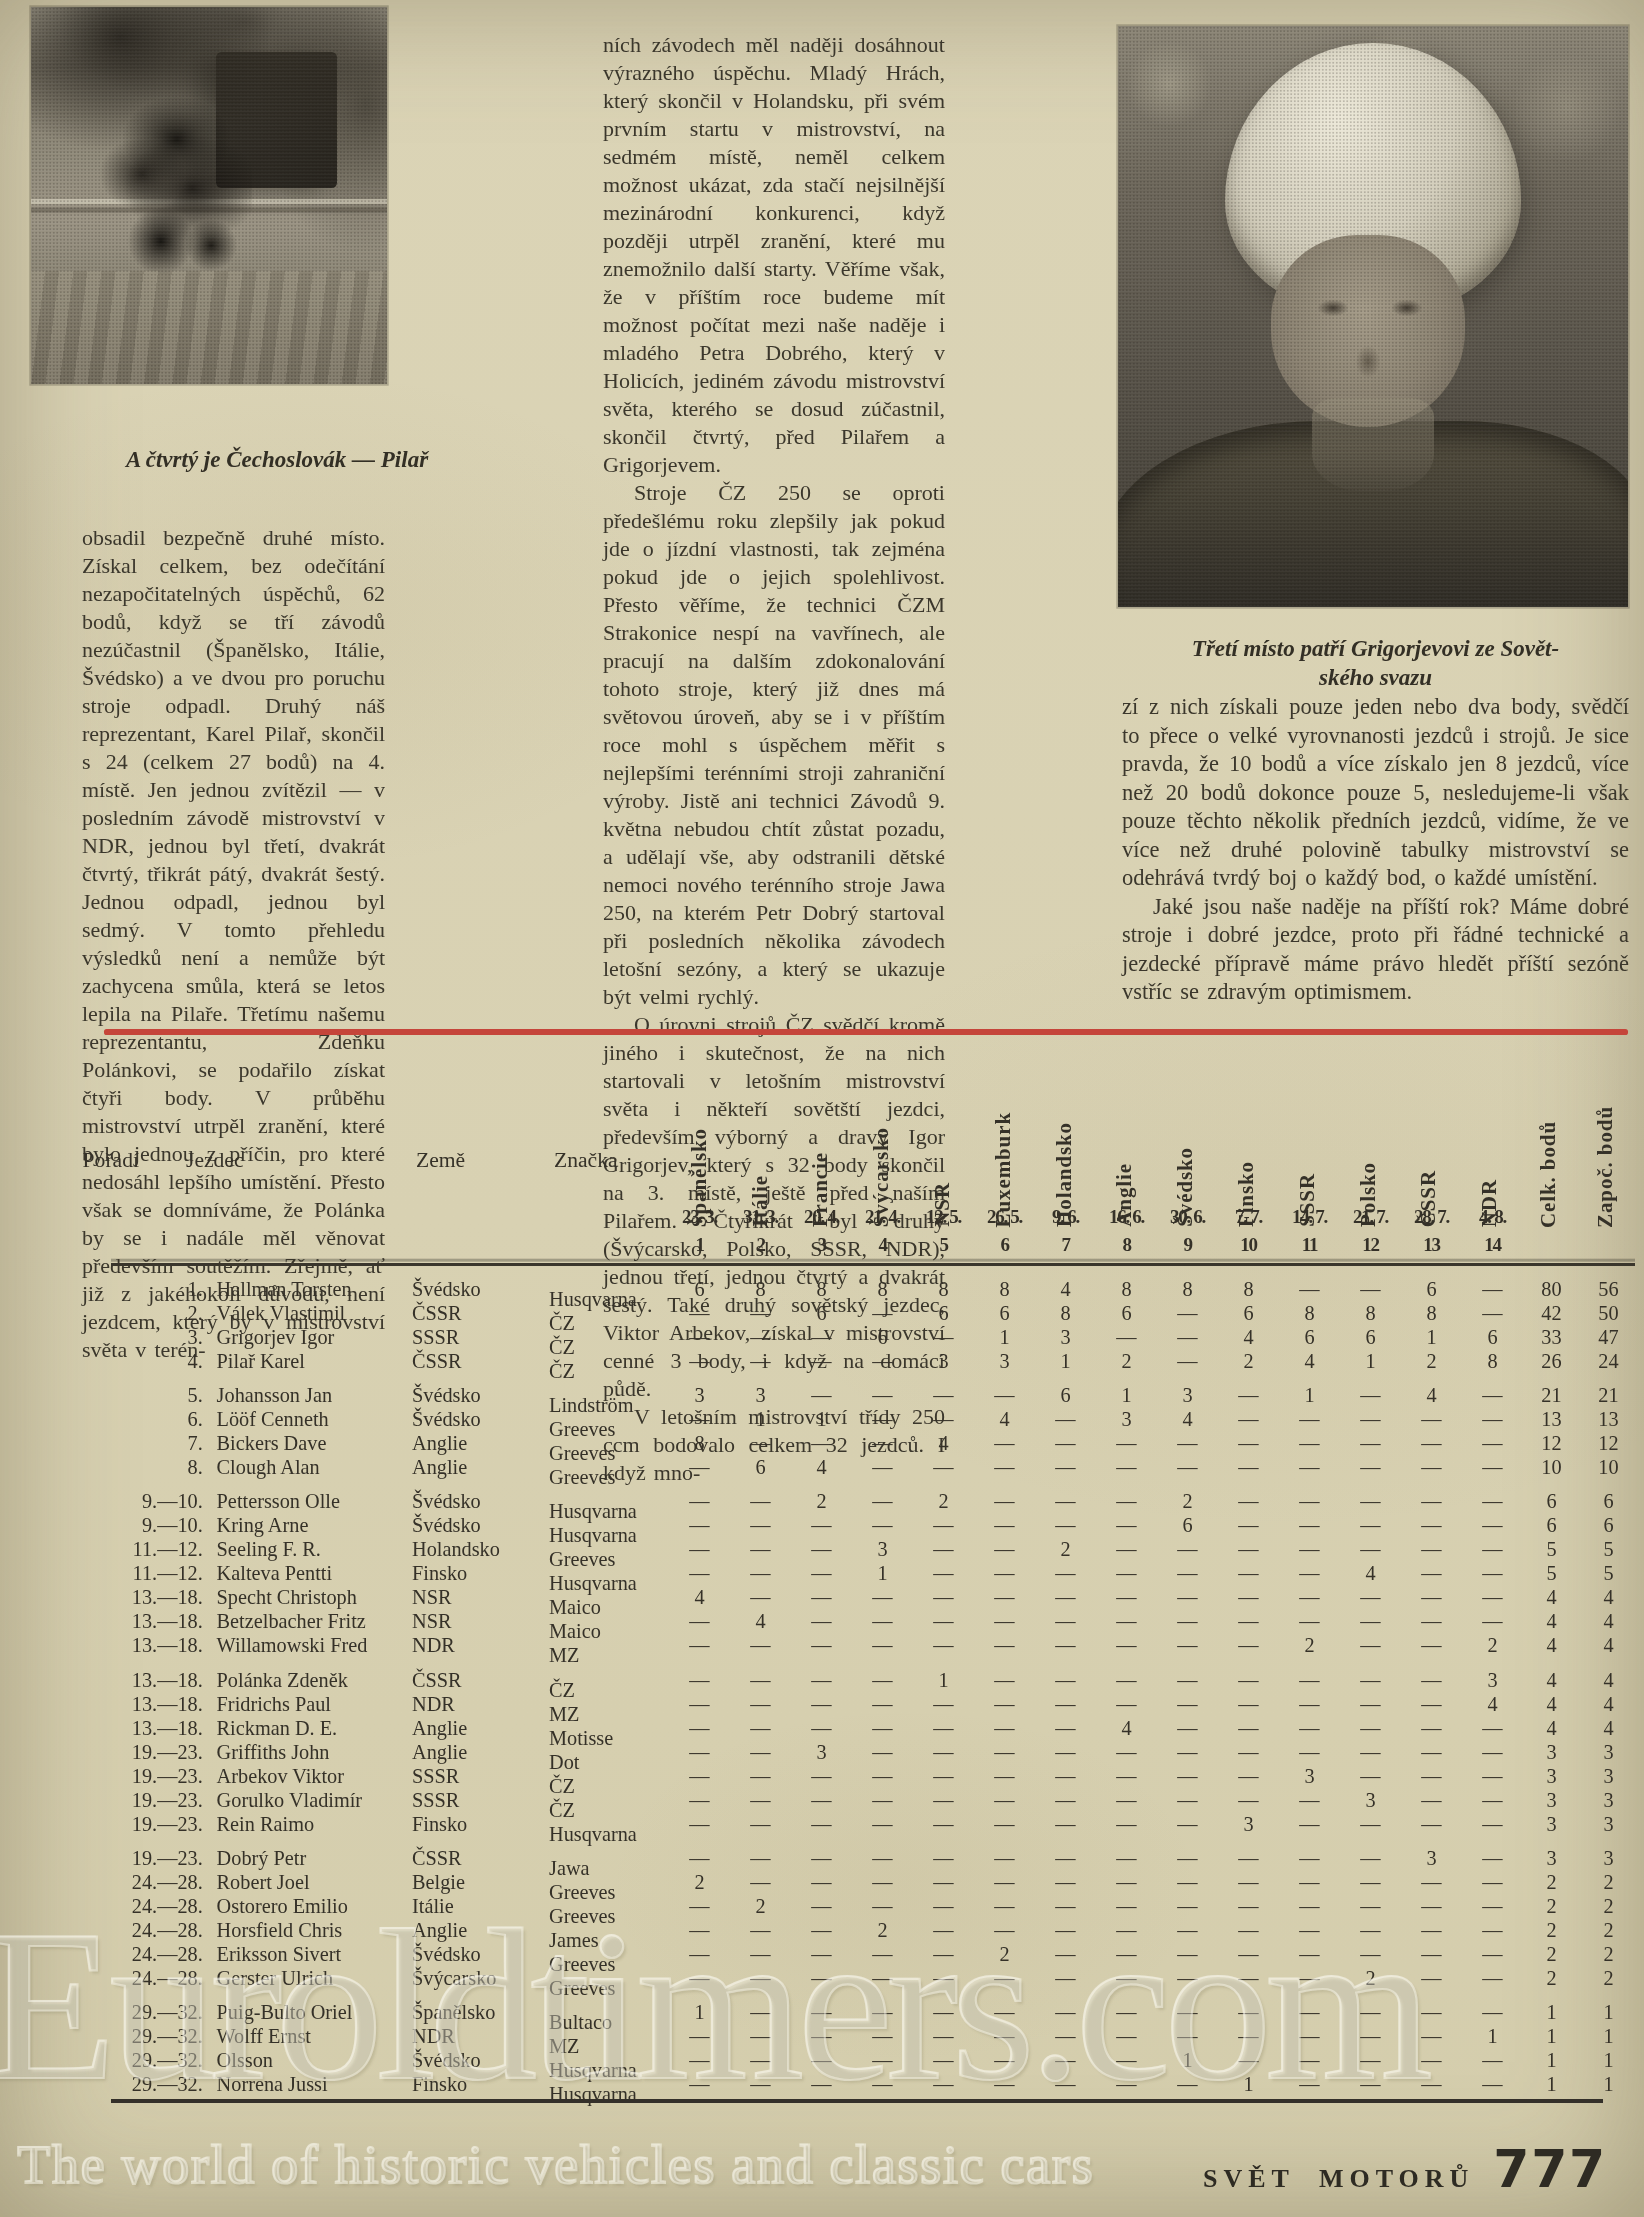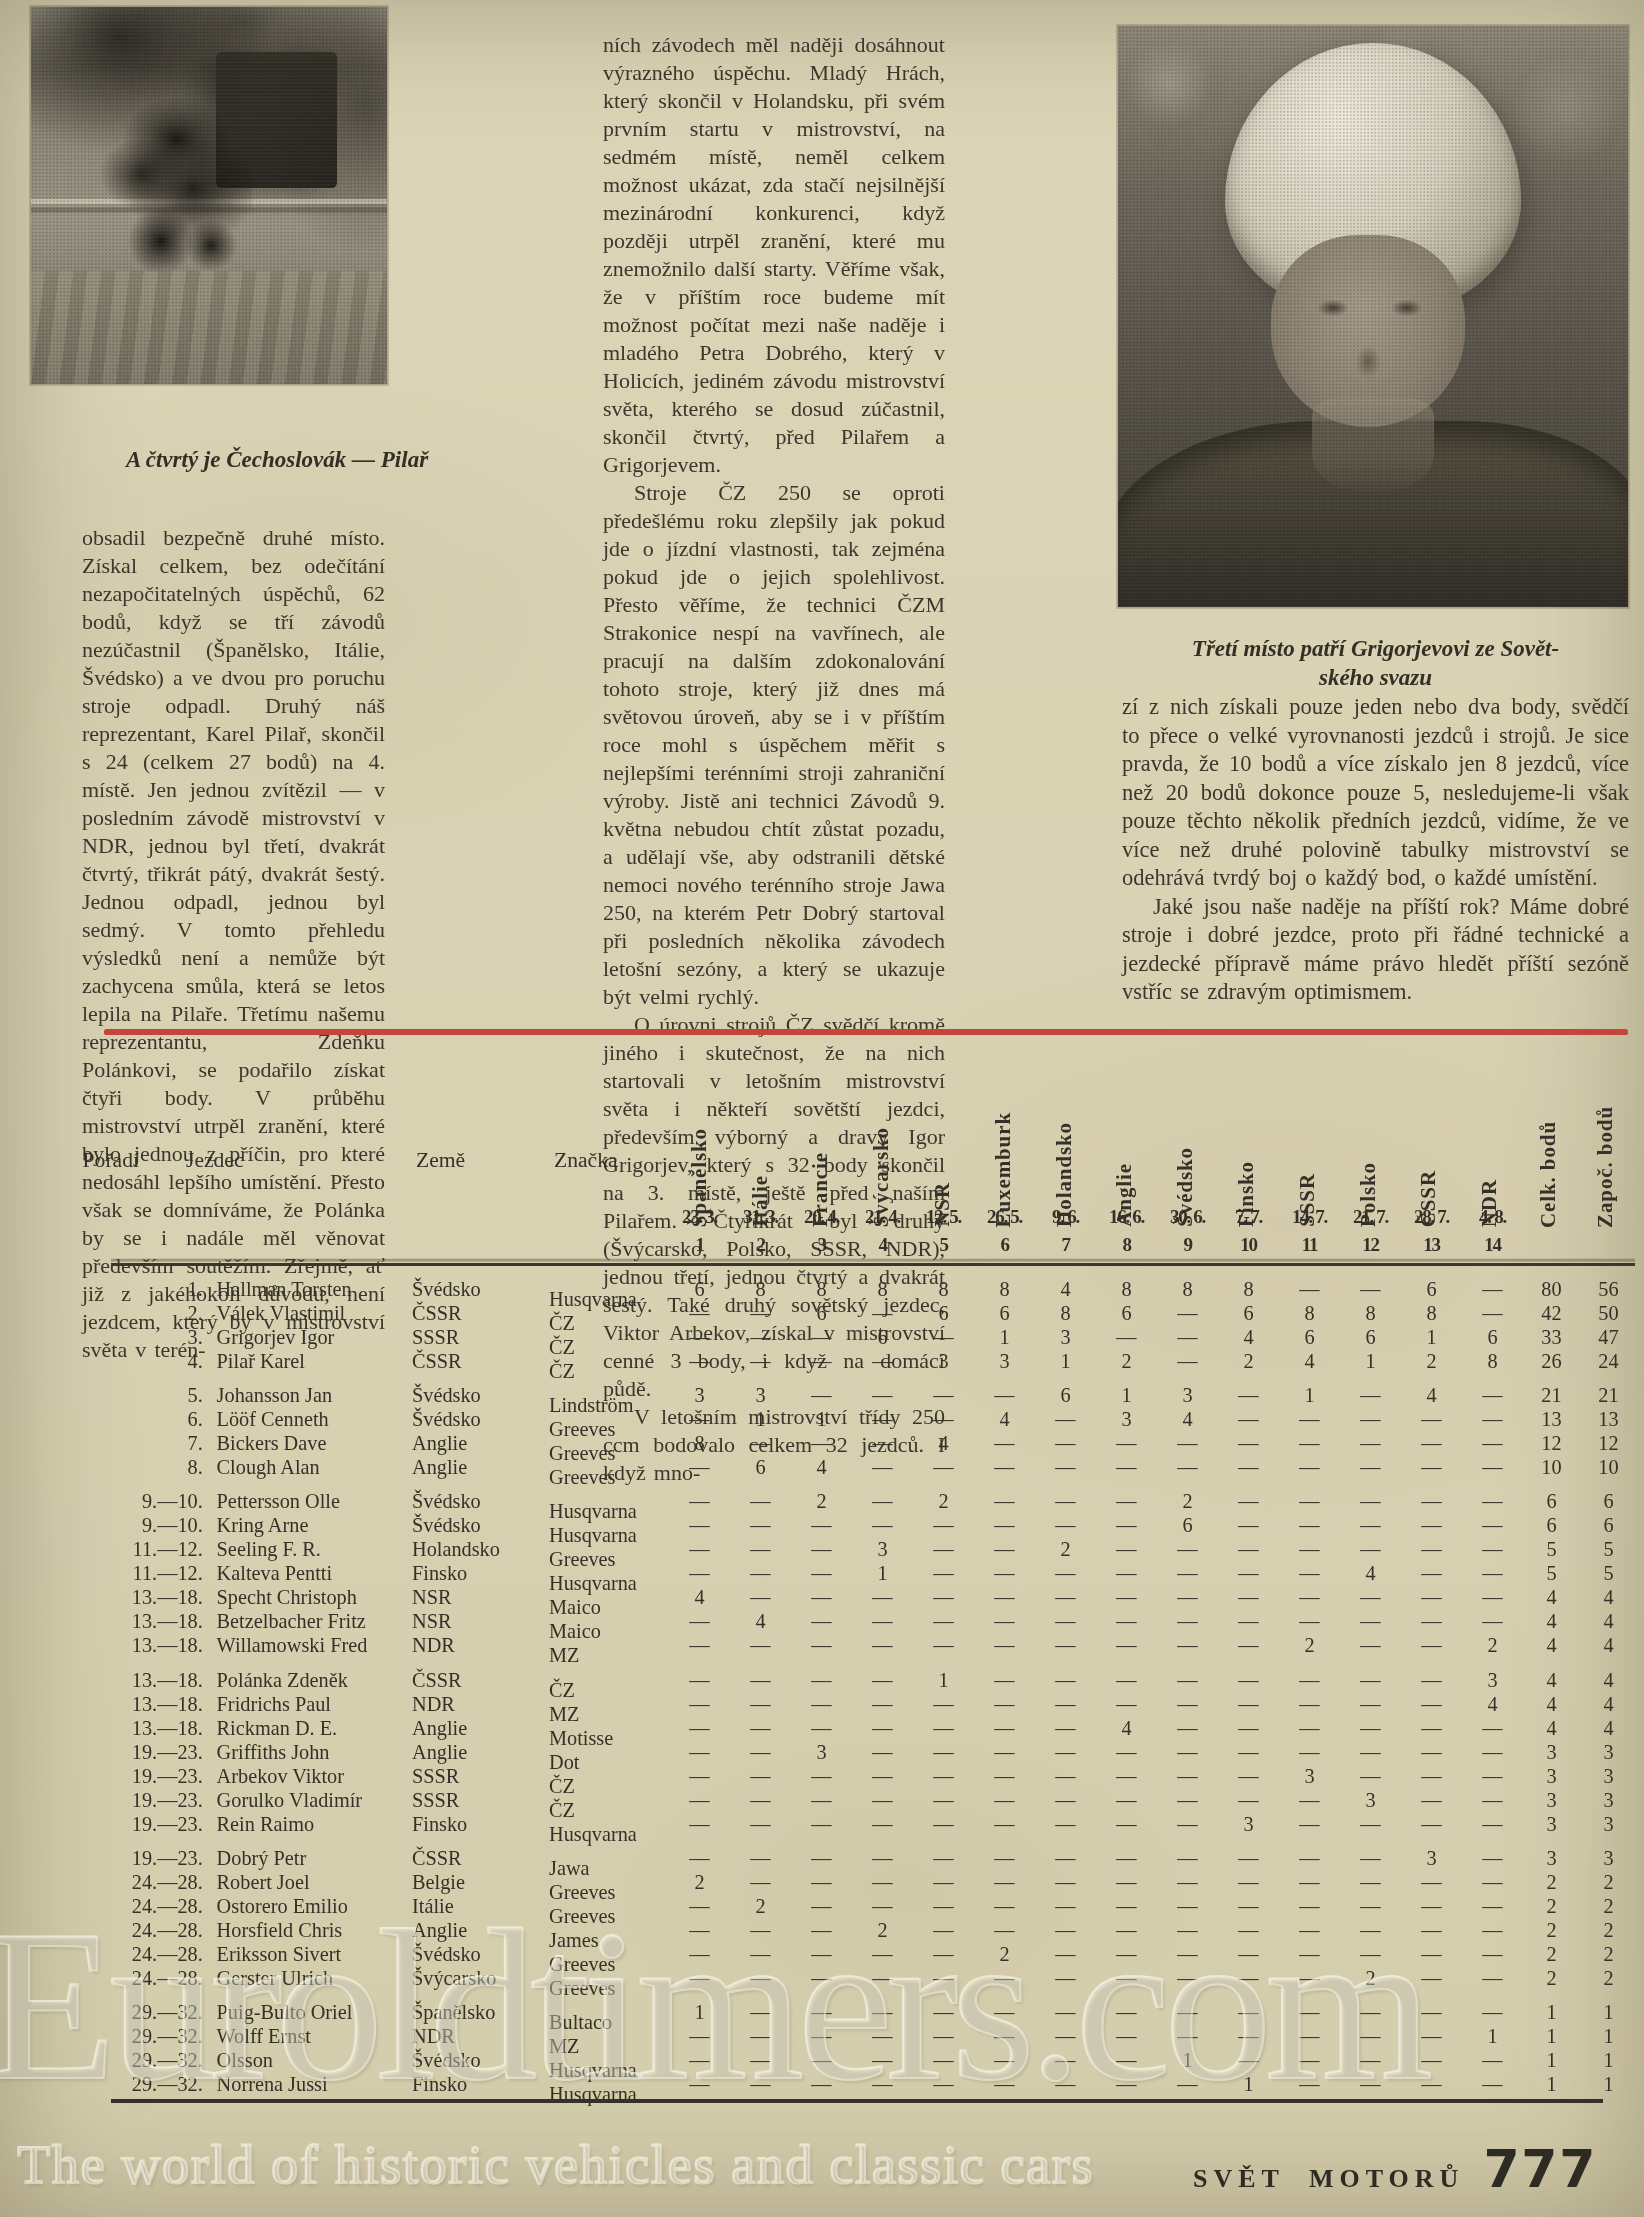--- a/index.html
+++ b/index.html
@@ -85,21 +85,21 @@
   .trow{display:flex;align-items:center;height:24px;}
   .trow.gstart{margin-top:10.4px;}
   .c-rank{width:147px;flex:0 0 147px;text-align:right;padding-right:5.2px;box-sizing:border-box;white-space:nowrap;}
   .c-rider{width:204px;flex:0 0 204px;padding-left:8.6px;box-sizing:border-box;white-space:nowrap;}
   .c-country{width:137px;flex:0 0 137px;white-space:nowrap;}
   .c-brand{width:120px;flex:0 0 120px;white-space:nowrap;margin-top:20px;}
   .c-pt{width:61px;flex:0 0 61px;text-align:center;}
   .c-tot{width:57px;flex:0 0 57px;text-align:center;}
   .bottom-rule{position:absolute;top:2099px;left:111px;width:1492px;height:4.3px;background:#34302a;}
   
-  .footer{position:absolute;top:2139px;left:1193px;width:424px;display:flex;justify-content:flex-start;align-items:baseline;gap:19px;color:#2e2b23;}
+  .footer{position:absolute;top:2139px;left:1193px;width:424px;display:flex;justify-content:center;align-items:baseline;gap:19px;color:#2e2b23;}
   .footer .mag{font-size:26px;font-weight:bold;letter-spacing:6px;word-spacing:12px;}
   .footer .num{font-size:52px;font-weight:bold;font-family:"DejaVu Sans","Liberation Sans",sans-serif;letter-spacing:1.7px;}
   .wm{position:absolute;color:rgba(240,236,218,.10);-webkit-text-stroke:2.2px rgba(252,250,240,.5);
     text-shadow:2.6px 2.6px 2.6px rgba(108,98,68,.18),-0.9px -0.9px 0.9px rgba(255,255,255,.28);white-space:nowrap;pointer-events:none;}
   .wm-big{top:1898px;left:-15.6px;font-size:216px;line-height:216px;letter-spacing:-7px;}
   .wm-small{top:2134px;left:17.3px;font-size:54px;letter-spacing:1.7px;}
 </style>
 </head>
 <body>
 

